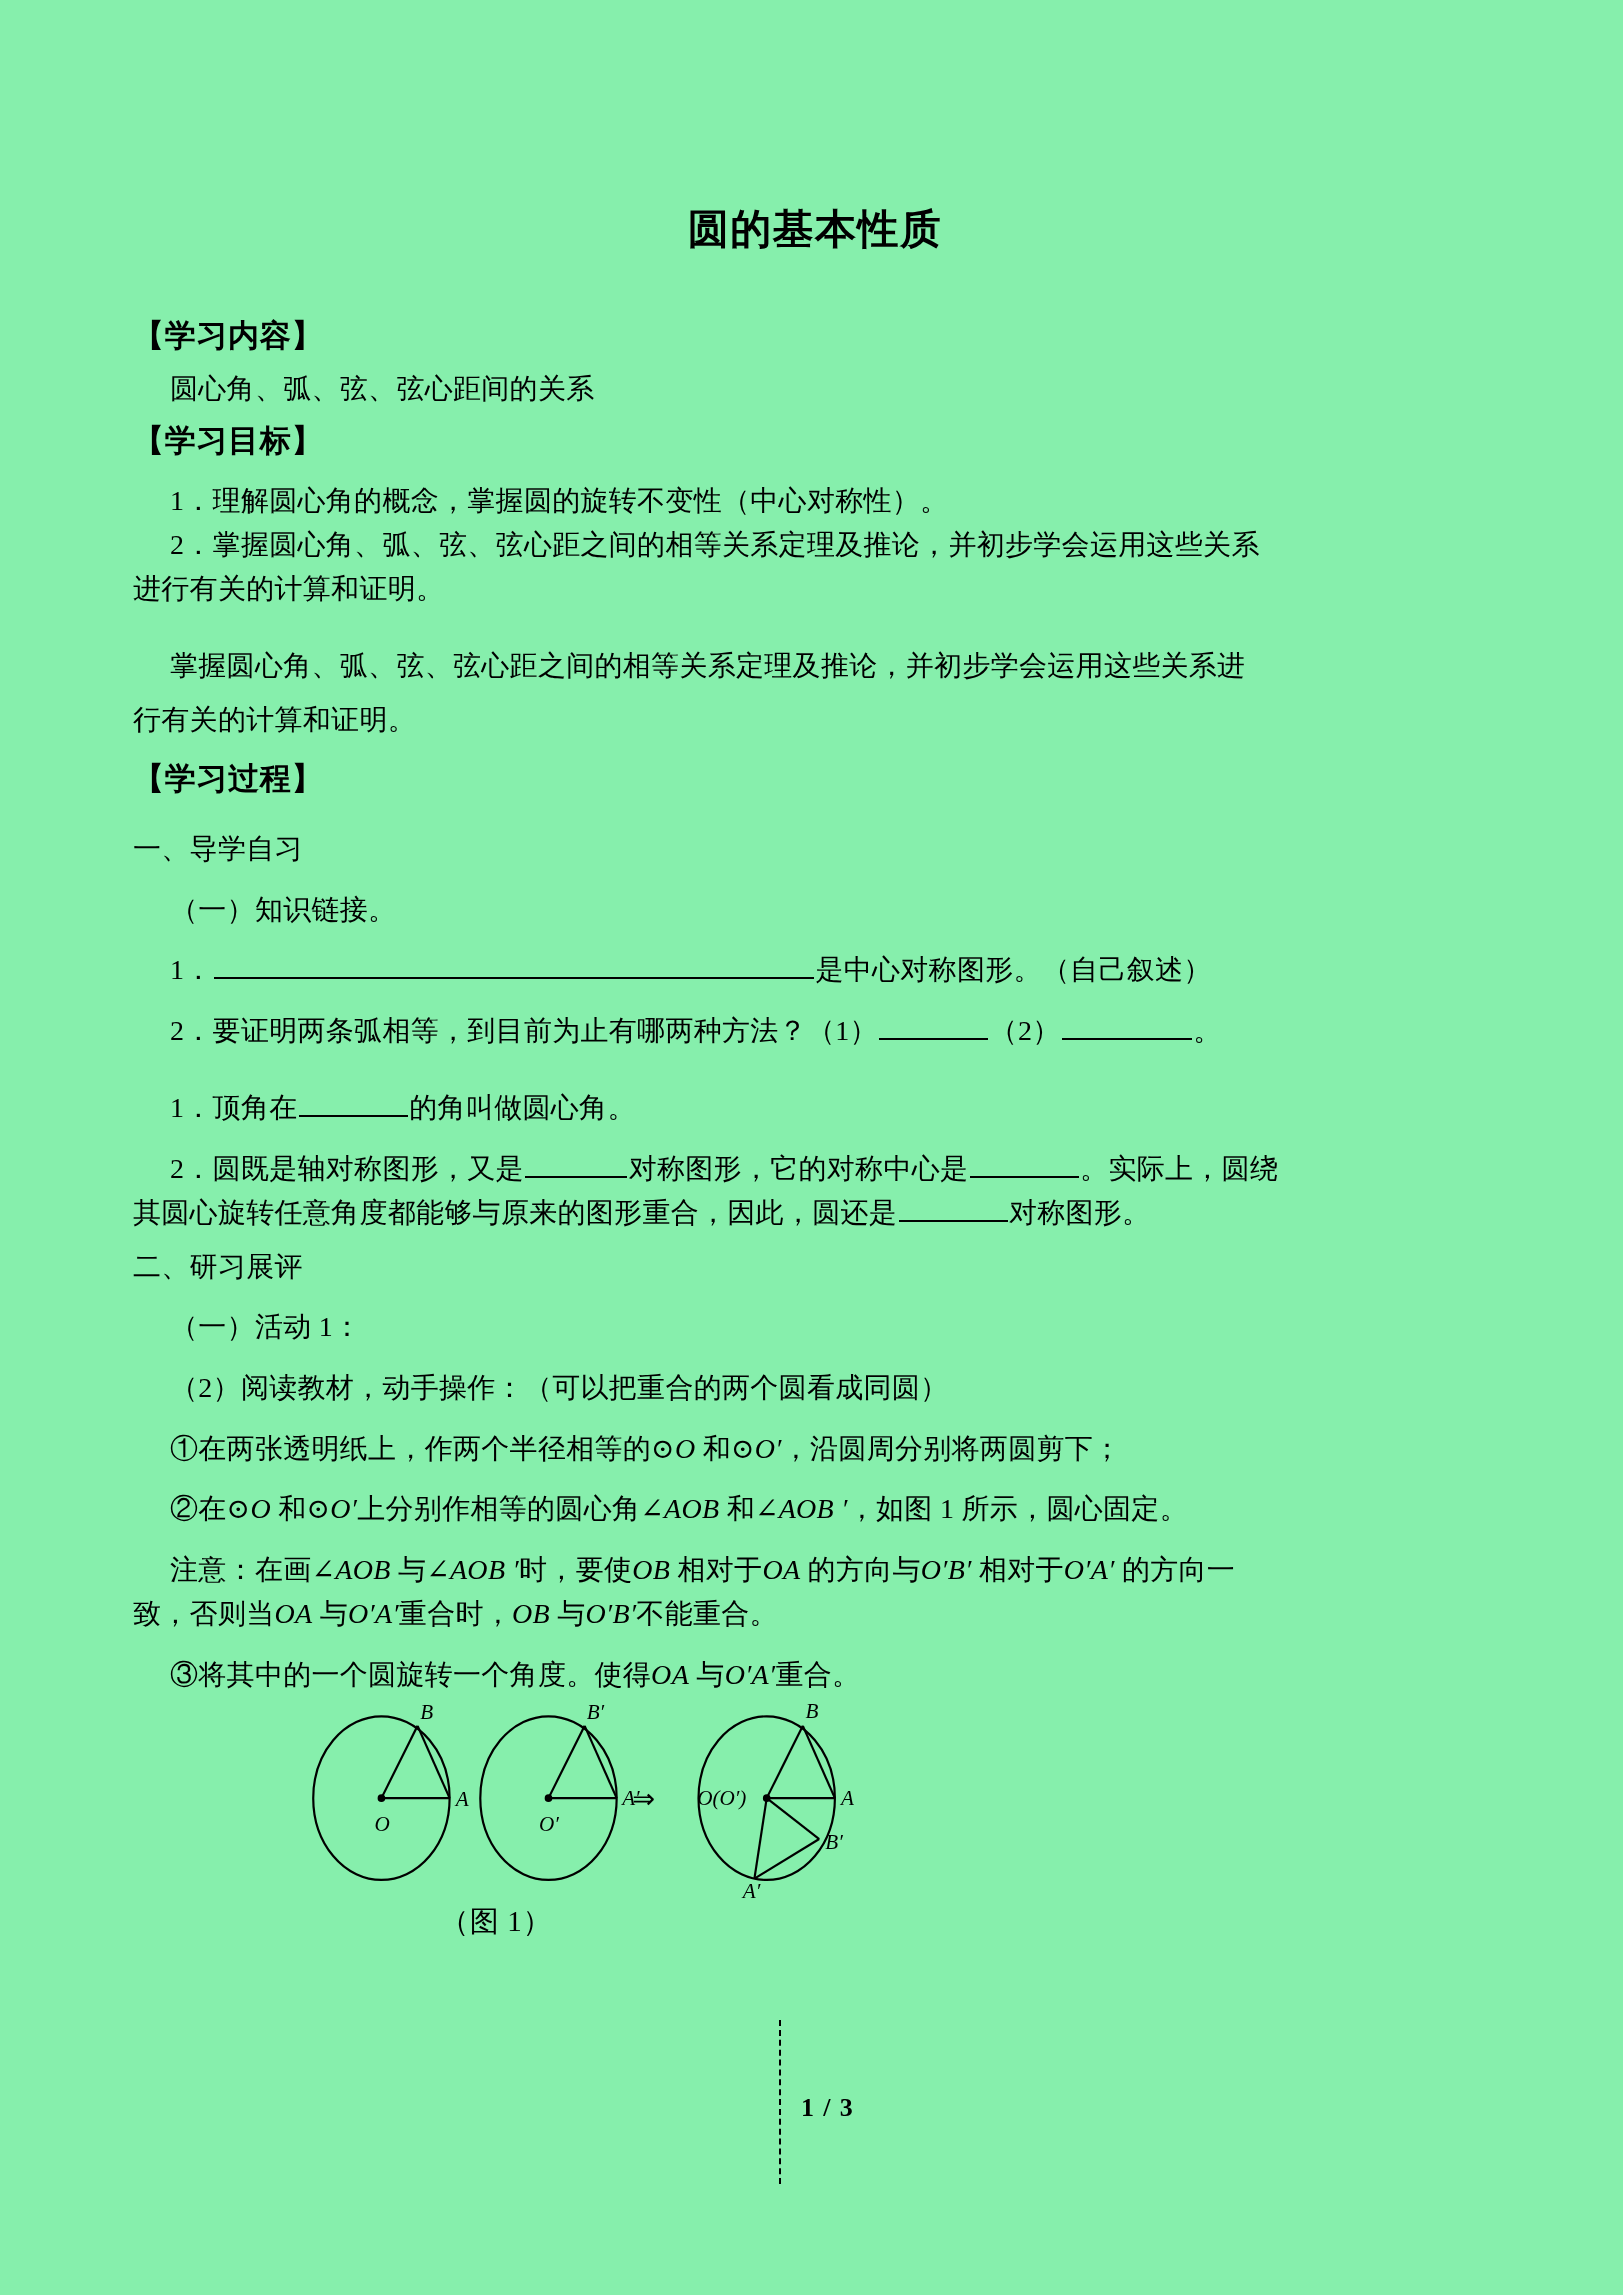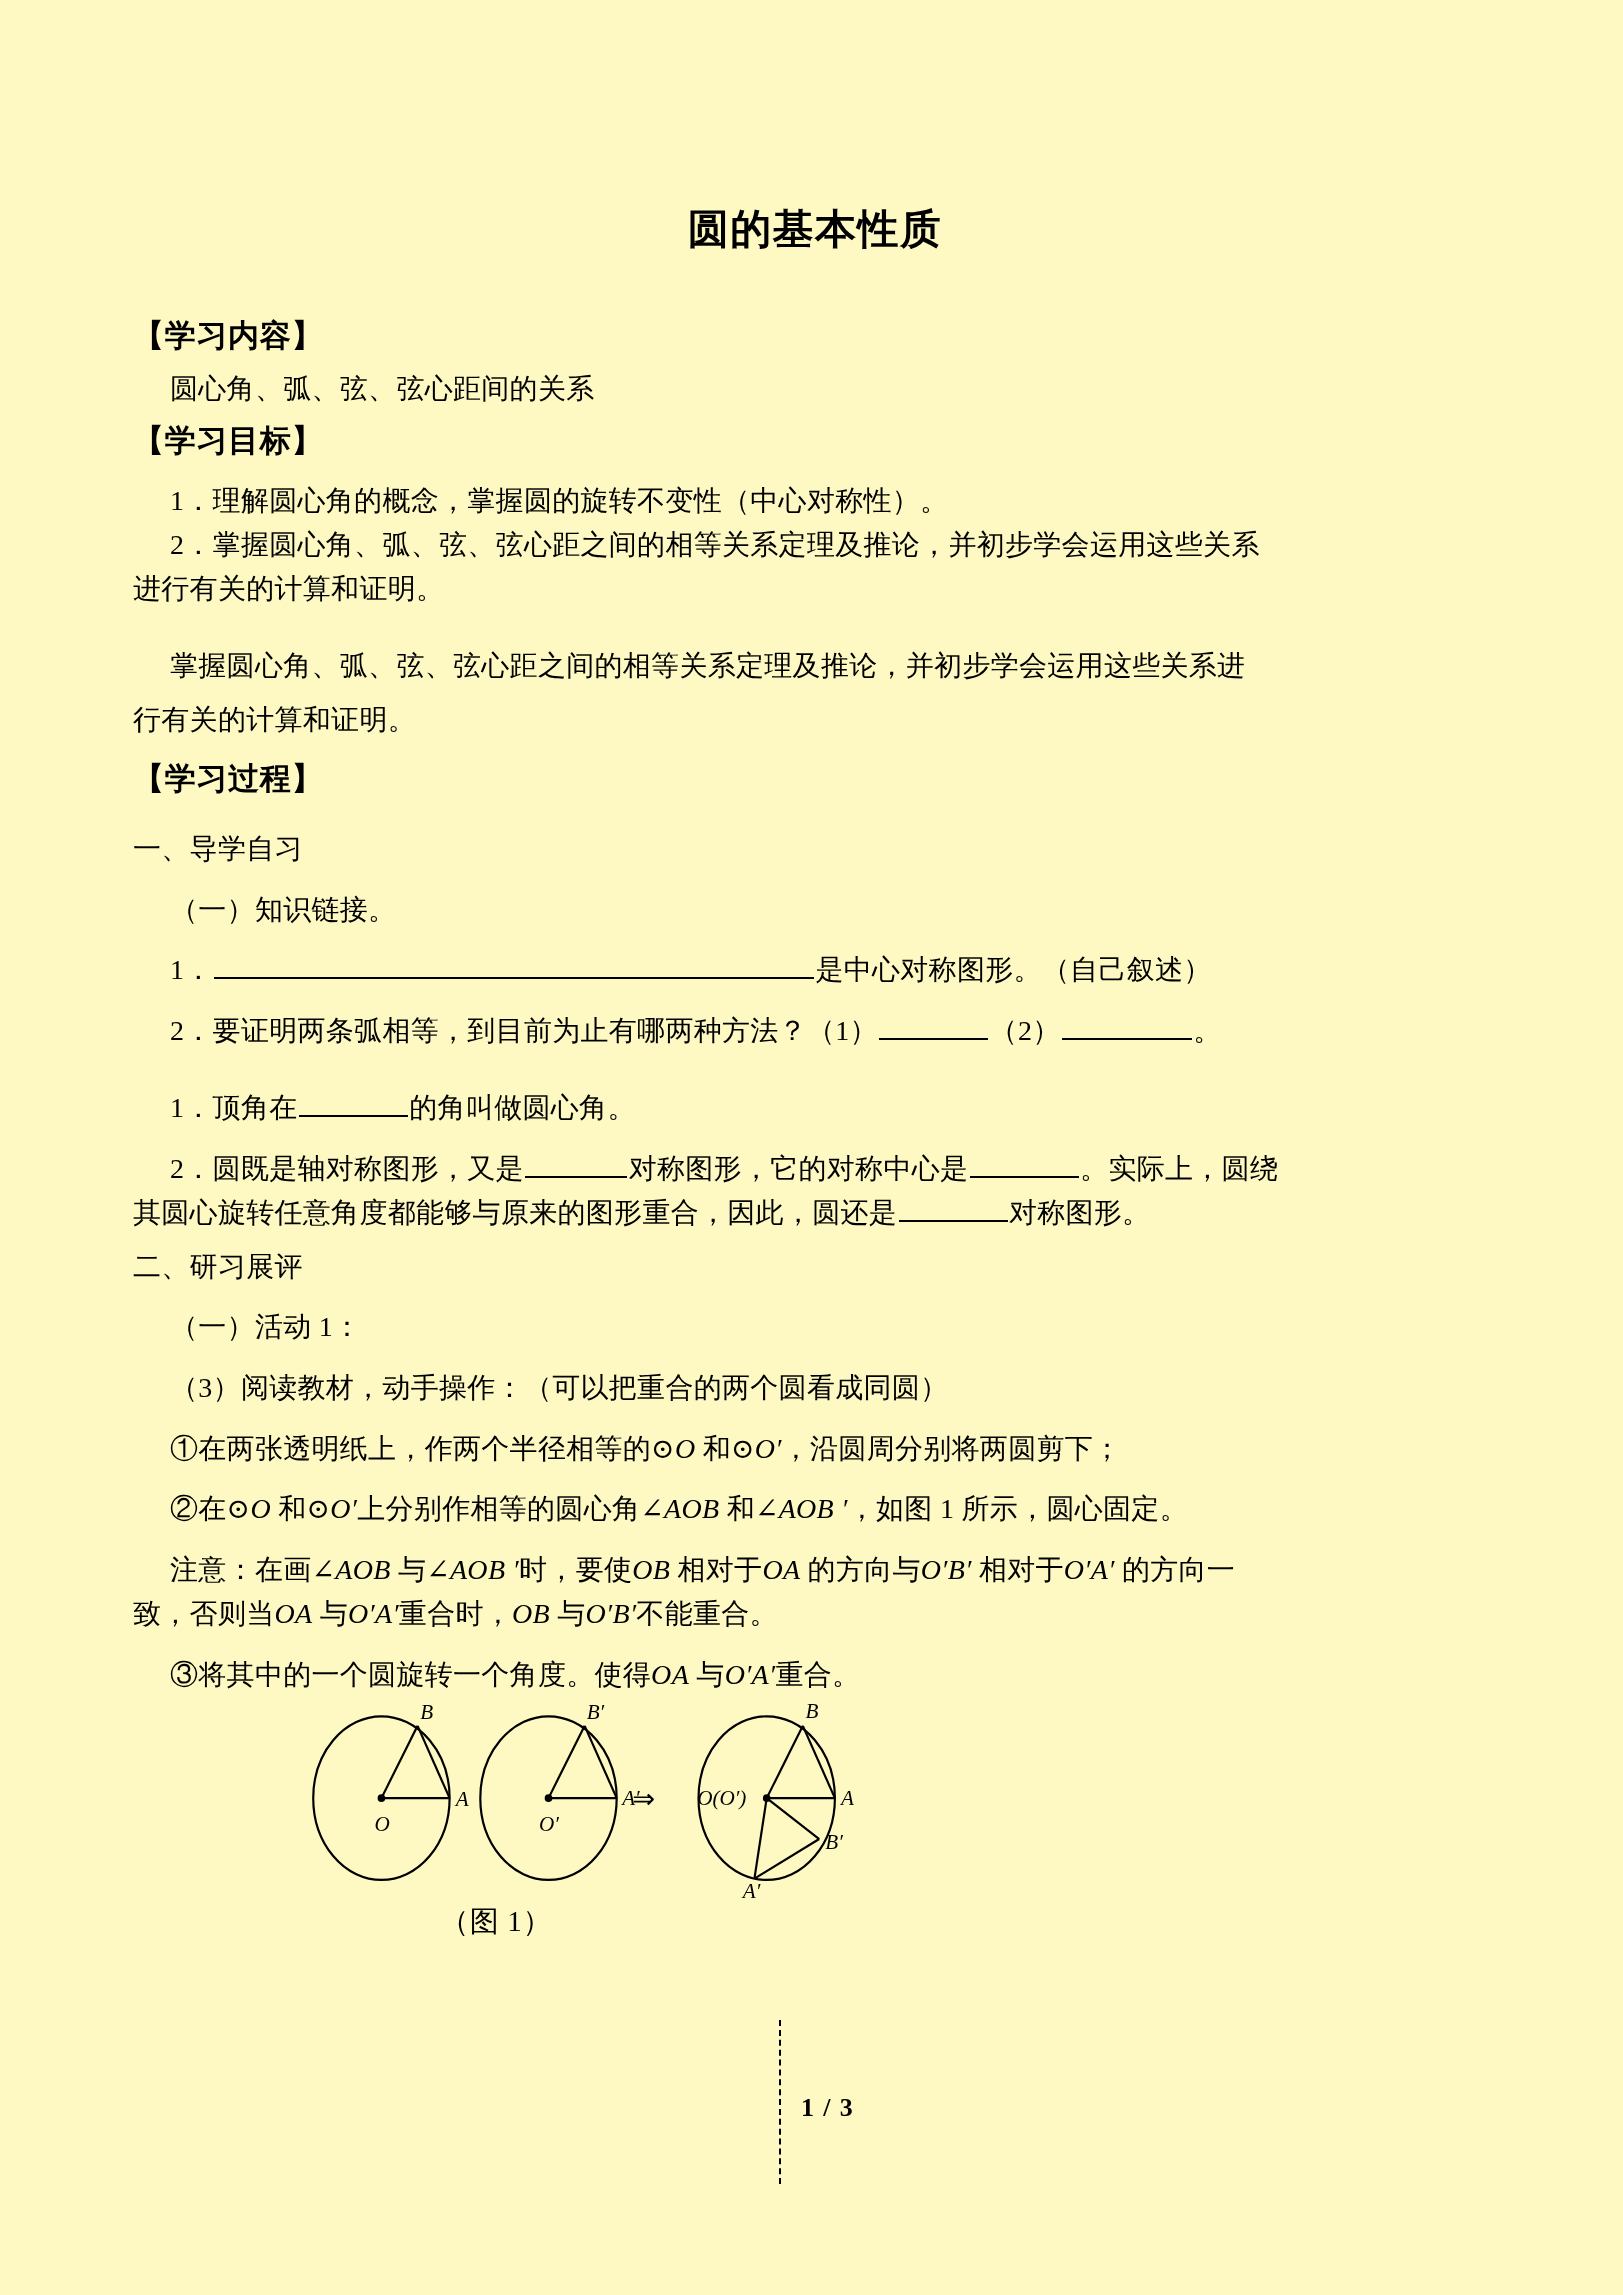--- a/index.html
+++ b/index.html
@@ -8,21 +8,21 @@
     background: #ffffff;
   }
   body {
     font-family: "Liberation Serif", "DejaVu Serif", serif;
     color: #000000;
   }
   .page {
     position: relative;
     width: 1623px;
     height: 2295px;
-    background: #fef9c3;
+    background: #86efac;
     box-sizing: border-box;
     padding: 0;
     overflow: hidden;
     text-decoration: underline;
   }
   .content {
     position: absolute;
     left: 133px;
     top: 0;
     width: 1364px;
@@ -183,21 +183,21 @@
       <span>其圆心旋转任意角度都能够与原来的图形重合，因此，圆还是</span><span class="blank blank-md"></span><span>对称图形。</span>
     </div>
     <div class="gap-xs"></div>
 
     <div class="para noindent">二、研习展评</div>
     <div class="gap-s"></div>
 
     <div class="para indent2">（一）活动 1：</div>
     <div class="gap-s"></div>
 
-    <div class="para indent2">（3）阅读教材，动手操作：（可以把重合的两个圆看成同圆）</div>
+    <div class="para indent2">（2）阅读教材，动手操作：（可以把重合的两个圆看成同圆）</div>
     <div class="gap-s"></div>
 
     <div class="para indent2">
       <span>①在两张透明纸上，作两个半径相等的</span><span class="odot">⊙</span><span class="mi">O</span><span> 和</span><span class="odot">⊙</span><span class="mi">O′</span><span>，沿圆周分别将两圆剪下；</span>
     </div>
     <div class="gap-s"></div>
 
     <div class="para indent2">
       <span>②在</span><span class="odot">⊙</span><span class="mi">O</span><span> 和</span><span class="odot">⊙</span><span class="mi">O′</span><span>上分别作相等的圆心角</span><span class="mi">∠AOB</span><span> 和</span><span class="mi">∠AOB ′</span><span>，如图 1 所示，圆心固定。</span>
     </div>

